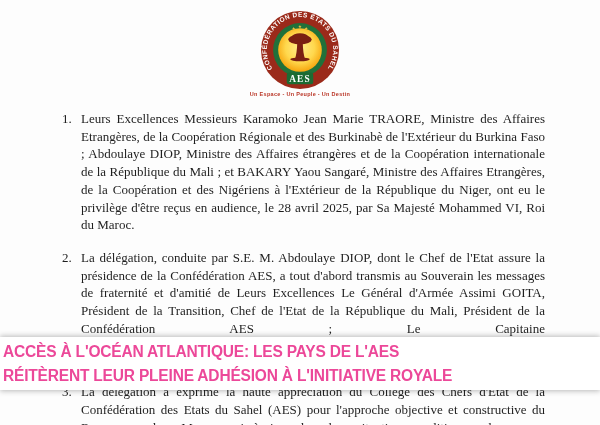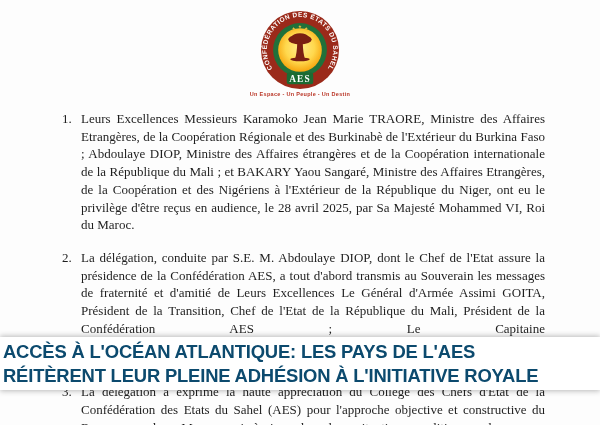--- a/index.html
+++ b/index.html
@@ -27,22 +27,22 @@
   .para .num{position:absolute;left:0;top:0;}
   .para.justify-last{text-align-last:justify;}
   .para-3{margin-top:46px;}
   
   .banner{
     position:absolute;left:0;right:0;top:337px;height:53px;
     background:#ffffff;
     box-shadow:0 -2px 5px rgba(0,0,0,.18), 0 2px 5px rgba(0,0,0,.18);
     padding:3px 0 0 3px;box-sizing:border-box;
     font-family:"Liberation Sans", sans-serif;
-    font-weight:700;color:#0c4a6e;
-    font-size:19px;line-height:24px;letter-spacing:-0.2px;
+    font-weight:700;color:#ec4899;
+    font-size:16px;line-height:24px;letter-spacing:-0.2px;
     white-space:nowrap;
   }
   .banner .bline{transform:scaleX(.97);transform-origin:left center;}
 </style>
 </head>
 <body>
 
 <div class="logo-wrap">
   <svg width="78" height="78" viewBox="0 0 100 100">
     <defs>

